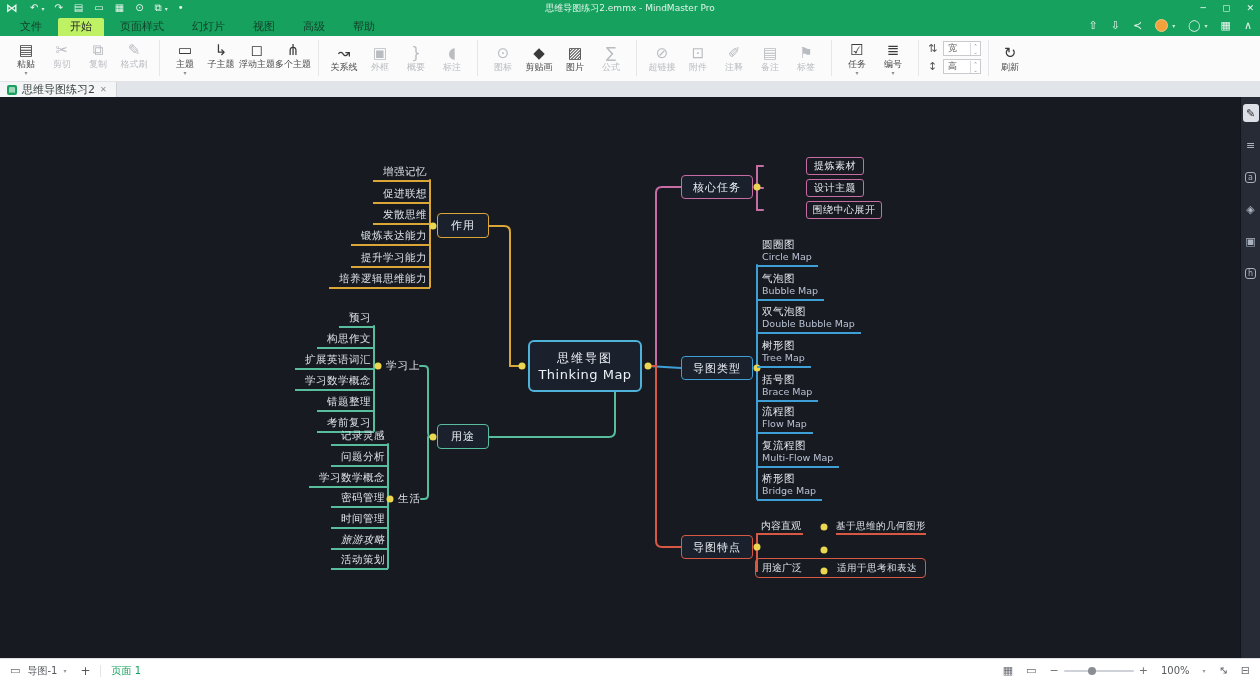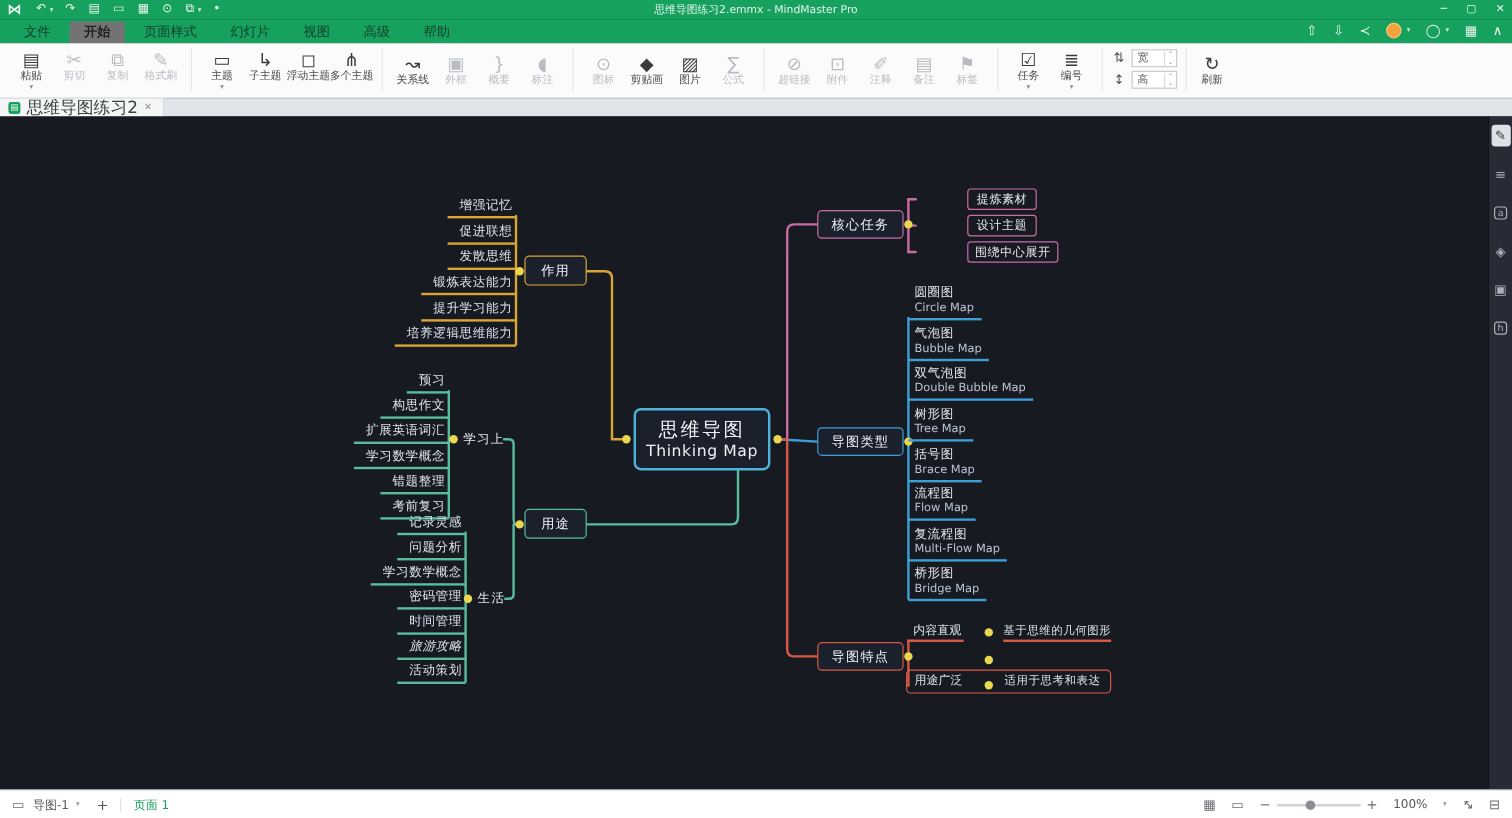--- a/index.html
+++ b/index.html
@@ -15,21 +15,21 @@
   .wintitle { position:absolute; left:0; right:0; text-align:center; color:#E2F4E9;
     font-size:9px; pointer-events:none; }
   .winctrls { margin-left:auto; display:flex; gap:16px; z-index:2; }
   .winctrl { color:#F0FAF3; font-size:9px; line-height:16px; }
 
   
   .menubar { position:absolute; left:0; top:16px; width:1260px; height:20px;
     background:#16A15F; display:flex; align-items:flex-end; padding:0 8px; }
   .mtab { height:18px; line-height:18px; padding:0 12px; font-size:11px; color:#123F27;
     border-radius:2px 2px 0 0; }
-  .mtab.active { background:#737373; color:#222;font-weight:bold; }
+  .mtab.active { background:#bef264; color:#222; }
   .menu-right { margin-left:auto; display:flex; align-items:center; gap:13px; height:20px; padding-bottom:2px; }
   .micon { color:#E8F4EC; font-size:11px; }
   .mcaret { font-size:6px; color:#CFEBDC; margin-left:-9px; }
   .avatar { width:13px; height:13px; border-radius:50%; background:#F2A23C; border:1px solid #f7c37d; }
 
   
   .toolbar { position:absolute; left:0; top:36px; width:1260px; height:46px; background:#FBFBFC;
     border-bottom:1px solid #E2E4E6; display:flex; align-items:center; padding:2px 4px 4px 4px; }
   .tgroup { display:flex; align-items:flex-start; padding:0 4px; }
   .titem { width:36px; display:flex; flex-direction:column; align-items:center; padding-top:1px; }
@@ -46,31 +46,31 @@
   .spinsteps { width:10px; border-left:1px solid #D7D9DC; display:flex; flex-direction:column; align-items:center; }
   .spinsteps span { font-size:5px; line-height:6px; color:#777; }
 
   
   .tabbar { position:absolute; left:0; top:82px; width:1260px; height:15px; background:#E1E4E8;
     display:flex; align-items:stretch; }
   .doctab { background:#F4F5F7; border-right:1px solid #CFD3D8; display:flex; align-items:center;
     gap:5px; padding:0 9px 0 7px; }
   .doctab .dicon { width:10px; height:10px; background:#17A05E; border-radius:2px; color:#fff;
     font-size:7px; line-height:10px; text-align:center; }
-  .doctab .dlabel { font-size:14px; color:#39423D; }
+  .doctab .dlabel { font-size:11px; color:#39423D; }
   .doctab .dclose { font-size:8px; color:#8C9196; }
 
   
   .canvas { position:absolute; left:0; top:97px; width:1240px; height:561px; background:#171A21; overflow:hidden; }
   #edge-svg { position:absolute; left:0; top:0; }
   #map-layer { position:absolute; left:0; top:0; width:1240px; height:561px; }
   .node { position:absolute; background:#1B212C; display:flex; flex-direction:column;
     align-items:center; justify-content:center; color:#EDF0F6; }
   .node.center { border-radius:6px; border:2px solid; }
-  .node.center .l1 { font-size:16px; letter-spacing:2px; }
+  .node.center .l1 { font-size:12px; letter-spacing:2px; }
   .node.center .l2 { font-size:13px; letter-spacing:0.5px; }
   .node.branch { border-radius:4px; border:1.5px solid; font-size:11px; letter-spacing:1px; }
   .cbox { position:absolute; background:transparent; border:1px solid; border-radius:3px;
     color:#E6E9F0; font-size:10px; display:flex; align-items:center; justify-content:center;
     letter-spacing:0.5px;margin-left:43px; }
   .type-item { position:absolute; left:757px; padding:0 6px 2px 5px; border-bottom:2px solid #3D9FD6; }
   .type-item .zh { display:block; font-size:10.5px; line-height:13px; color:#E2E6EE; letter-spacing:0.5px; }
   .type-item .en { display:block; font-size:9.5px; line-height:12px; color:#B9C2D4; }
   .uitem { position:absolute; padding:0 3px 2px 10px; font-size:10.5px; line-height:13px;
     color:#DDE2EA; border-bottom:2px solid; white-space:nowrap; letter-spacing:0.5px; }

